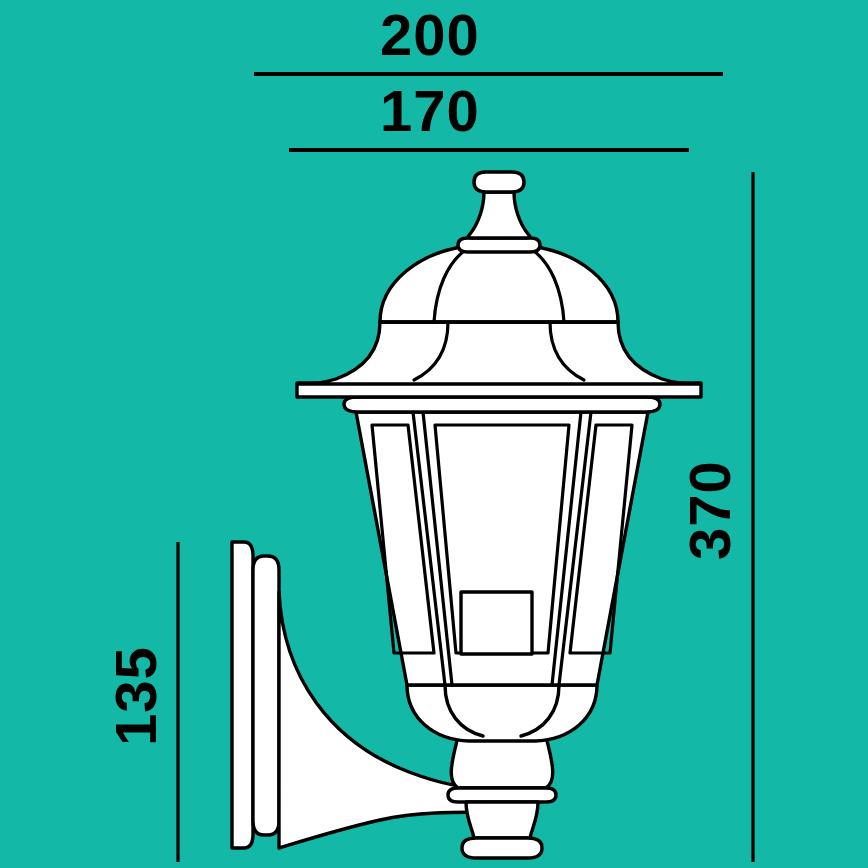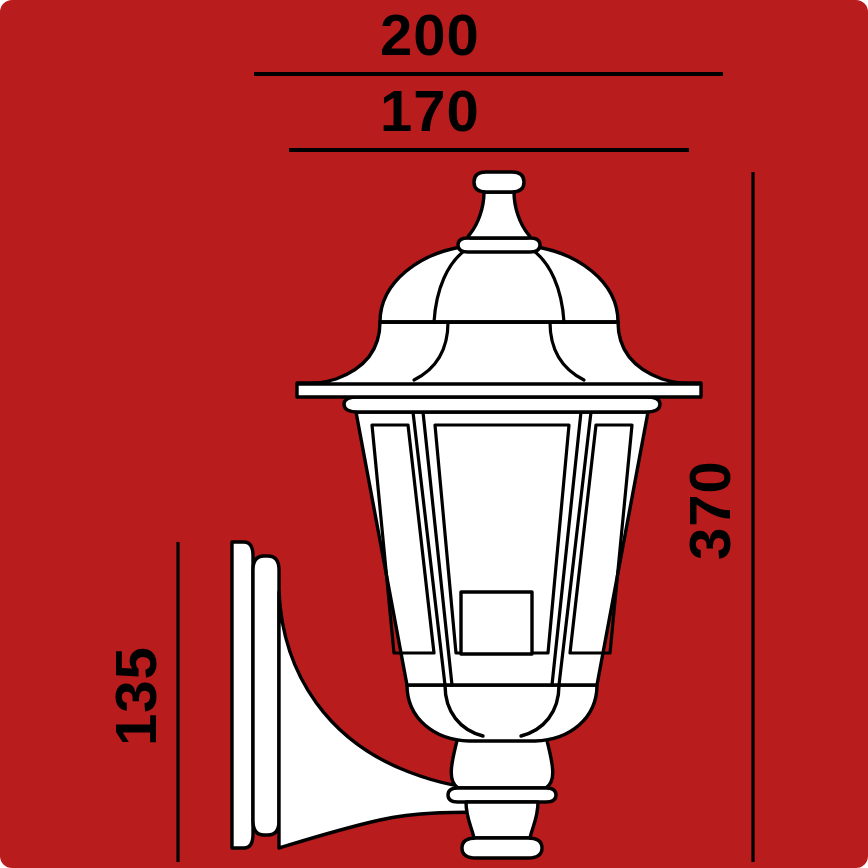--- a/index.html
+++ b/index.html
@@ -61,21 +61,21 @@
     top: 696px;
     font-size: 58px;
     letter-spacing: 1px;
     transform: translate(-50%, -50%) rotate(-90deg);
     transform-origin: center center;
   }
 </style>
 </head>
 <body>
 
-<div id="stage" style="background: #b91c1c; border-radius: 12px;">
+<div id="stage" style="background: #14b8a6;">
 
   <svg id="drawing" viewBox="0 0 868 868">
 
     <g stroke="#000000" fill="none">
       <line x1="254" y1="74" x2="723" y2="74" stroke-width="4"></line>
       <line x1="289" y1="150" x2="689" y2="150" stroke-width="4"></line>
       <line x1="753" y1="172" x2="753" y2="862" stroke-width="3.2"></line>
       <line x1="178" y1="542" x2="178" y2="862" stroke-width="3.2"></line>
     </g>
 

